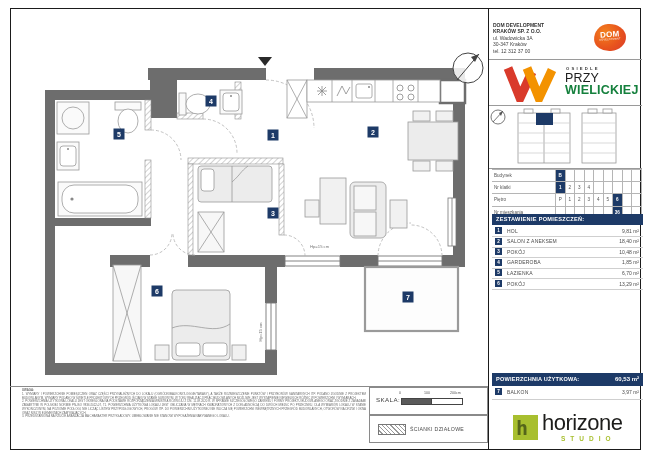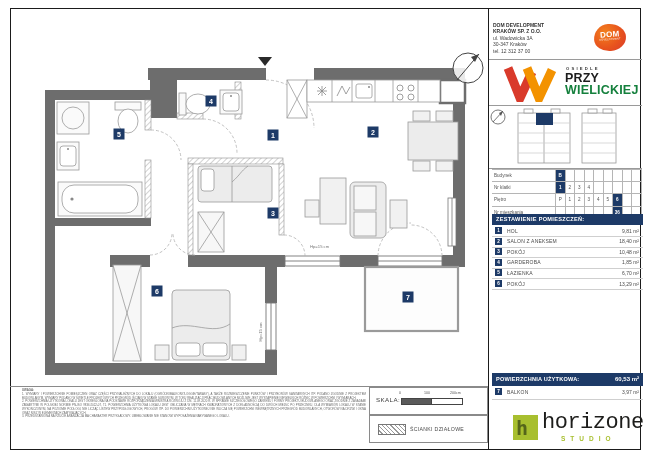--- a/index.html
+++ b/index.html
@@ -10,21 +10,21 @@
   
   #sidebar-sep{left:488px;top:8px;width:1px;height:442px;background:#1b1b1b;}
   .hline{background:#9a9a9a;height:1px;}
   .company{left:493px;top:22px;width:110px;font-size:5px;line-height:6.4px;color:#333;font-weight:bold;}
   .company .soft{font-weight:normal;color:#444;}
   #dom-logo{left:594px;top:24px;width:32px;height:27px;background:radial-gradient(circle at 35% 30%,#f2801e 0%,#e8541d 55%,#d93a2b 100%);
     border-radius:46% 54% 50% 50%/55% 50% 50% 45%;transform:rotate(-4deg);color:#fff;text-align:center;}
   #dom-logo .t1{font-size:8px;font-weight:bold;margin-top:6px;letter-spacing:.2px;}
   #dom-logo .t2{font-size:2.4px;letter-spacing:.3px;margin-top:-1px;}
   .estate-over{left:566px;top:66px;font-size:4.2px;letter-spacing:2.2px;color:#3a3a3a;font-weight:bold;}
-  .estate-n1{left:565px;top:71px;font-size:12.5px;font-weight:bold;color:#1d1d1d;letter-spacing:.2px;}
+  .estate-n1{left:565px;top:71px;font-size:12.5px;font-weight:normal;color:#1d1d1d;letter-spacing:.2px;}
   .estate-n2{left:565px;top:83px;font-size:12.5px;font-weight:bold;color:#15803d;letter-spacing:.2px;}
   
   #unit-grid{left:492px;top:169px;width:150px;}
   .urow{display:flex;height:11.2px;border-bottom:1px solid #b5b5b5;}
   .urow:first-child{border-top:1px solid #b5b5b5;}
   .ulabel{width:64px;font-size:4.6px;color:#555;line-height:11px;padding-left:2px;box-sizing:border-box;border-right:1px solid #b5b5b5;}
   .ucell{width:9.5px;border-right:1px solid #b5b5b5;font-size:4.6px;color:#555;text-align:center;line-height:11px;box-sizing:border-box;}
   .ucell.active{background:#1d3a67;color:#fff;font-weight:bold;}
   .navybar{background:#1d3a67;color:#fff;font-weight:bold;}
   #rooms-header{left:492px;top:214px;width:151px;height:11px;font-size:5.6px;line-height:11px;padding-left:4px;box-sizing:border-box;letter-spacing:.3px;}
@@ -33,21 +33,21 @@
   .rname{position:absolute;left:15px;top:0;font-size:5px;color:#4a4a4a;line-height:10.6px;letter-spacing:.2px;}
   .rarea{position:absolute;right:4px;top:0;font-size:5px;color:#4a4a4a;line-height:10.6px;}
   #total-bar{left:492px;top:373px;width:151px;height:12.5px;}
   #total-bar .tl{position:absolute;left:4px;top:0;font-size:5.6px;line-height:12.5px;letter-spacing:.2px;}
   #total-bar .tv{position:absolute;right:4px;top:0;font-size:6px;line-height:12.5px;}
   #balkon-row{top:386.5px;height:12px;}
   
   #hz{left:505px;top:408px;width:138px;height:40px;}
   #hz .sq{position:absolute;left:8px;top:7px;width:25px;height:25px;background:#a8bf2f;}
   #hz .sq span{position:absolute;left:3px;top:1px;font-size:20px;font-weight:bold;color:#55651a;font-family:"DejaVu Sans Mono",monospace;}
-  #hz .word{position:absolute;left:37px;top:2px;font-size:22px;font-weight:500;color:#1d1d1b;letter-spacing:-.5px;font-family:Liberation Mono, monospace;}
+  #hz .word{position:absolute;left:37px;top:2px;font-size:22px;font-weight:500;color:#1d1d1b;letter-spacing:-.5px;font-family:Liberation Sans, sans-serif;}
   #hz .sub{position:absolute;left:56px;top:27px;font-size:6.5px;color:#a8bf2f;letter-spacing:5px;font-weight:bold;}
   
   #notes{left:22px;top:389px;width:344px;font-size:2.9px;line-height:1.3;color:#6a6a6a;text-align:justify;}
   #notes .nt{font-weight:bold;}
   .box{border:1px solid #8a8a8a;box-sizing:border-box;}
   #skala-box{left:369px;top:387px;width:119px;height:28px;}
   #skala-label{left:376px;top:396px;font-size:6.2px;color:#3c3c3c;letter-spacing:.4px;}
   .tick{position:absolute;top:391px;font-size:3.6px;color:#555;}
   #sbar1{left:401px;top:398px;width:30px;height:4.5px;background:#5a5a5a;border:.5px solid #444;}
   #sbar2{left:431px;top:398px;width:30px;height:4.5px;background:#fff;border:.5px solid #444;}

